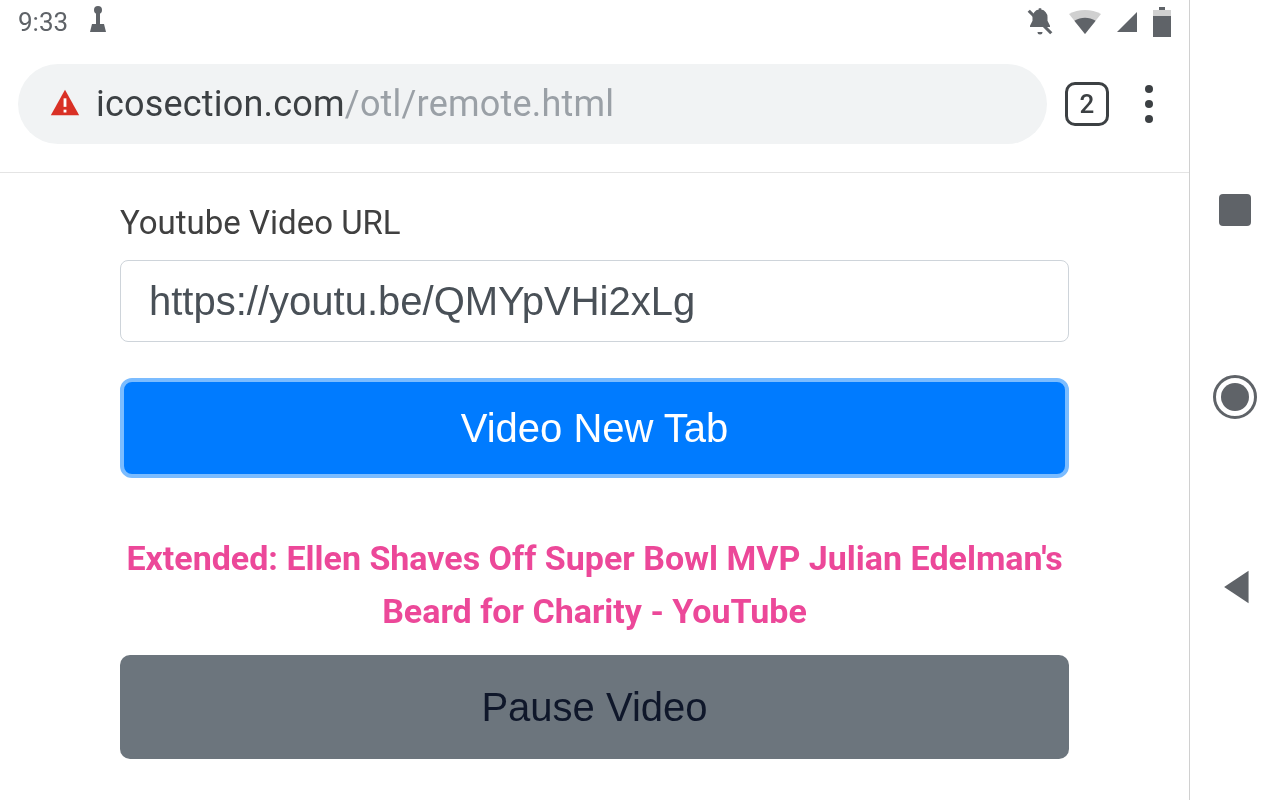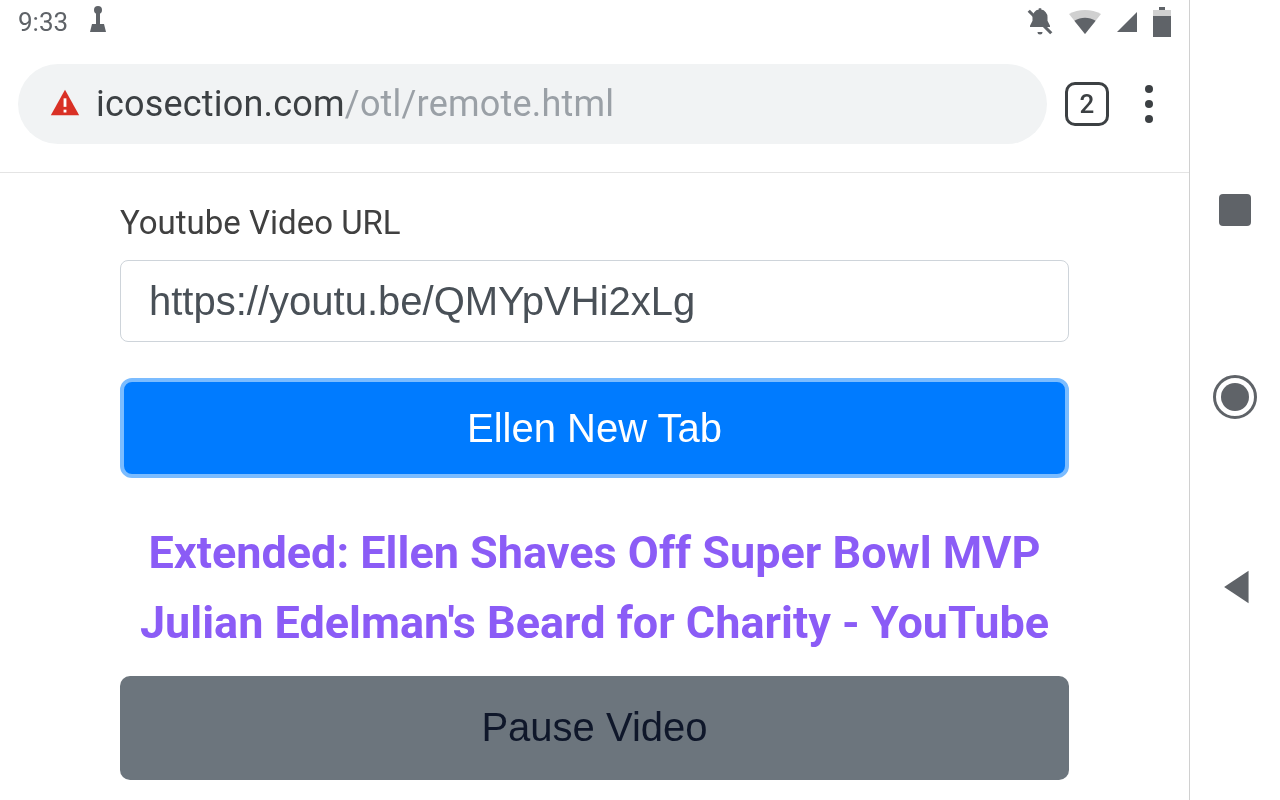--- a/index.html
+++ b/index.html
@@ -143,26 +143,27 @@
       background: #007bff;
       color: #fff;
       border: 4px solid #7bbcff;
       border-radius: 12px;
       font-size: 40px;
       font-weight: 400;
       cursor: pointer;
       margin-bottom: 40px;
     }
     .video-title {
-      font-size: 45px;
+      font-size: 34px;
       font-weight: 700;
-      color: #8b5cf6;
+      color: #ec4899;
       text-align: center;
       line-height: 1.55;
       margin-bottom: 18px;
+      margin-top: 14px;
     }
     .pause-btn {
       width: 100%;
       height: 104px;
       background: #6c757d;
       color: #0f172a;
       border: none;
       border-radius: 10px;
       font-size: 40px;
       font-weight: 400;
@@ -232,21 +233,21 @@
       <div class="dots-menu">
         <span></span>
         <span></span>
         <span></span>
       </div>
     </div>
 
     <div class="page">
       <div class="label">Youtube Video URL</div>
       <input class="url-input" type="text" value="https://youtu.be/QMYpVHi2xLg" style="">
-      <button class="open-tab-btn">Ellen New Tab</button>
+      <button class="open-tab-btn">Video New Tab</button>
       <div class="video-title">Extended: Ellen Shaves Off Super Bowl MVP Julian Edelman's Beard for Charity - YouTube</div>
       <button class="pause-btn">Pause Video</button>
     </div>
   </div>
 
   <div class="nav-rail">
     <div class="square-icon"></div>
     <div class="circle-icon"></div>
     <div class="triangle-icon">
       <svg width="34" height="38" viewBox="0 0 24 28">

